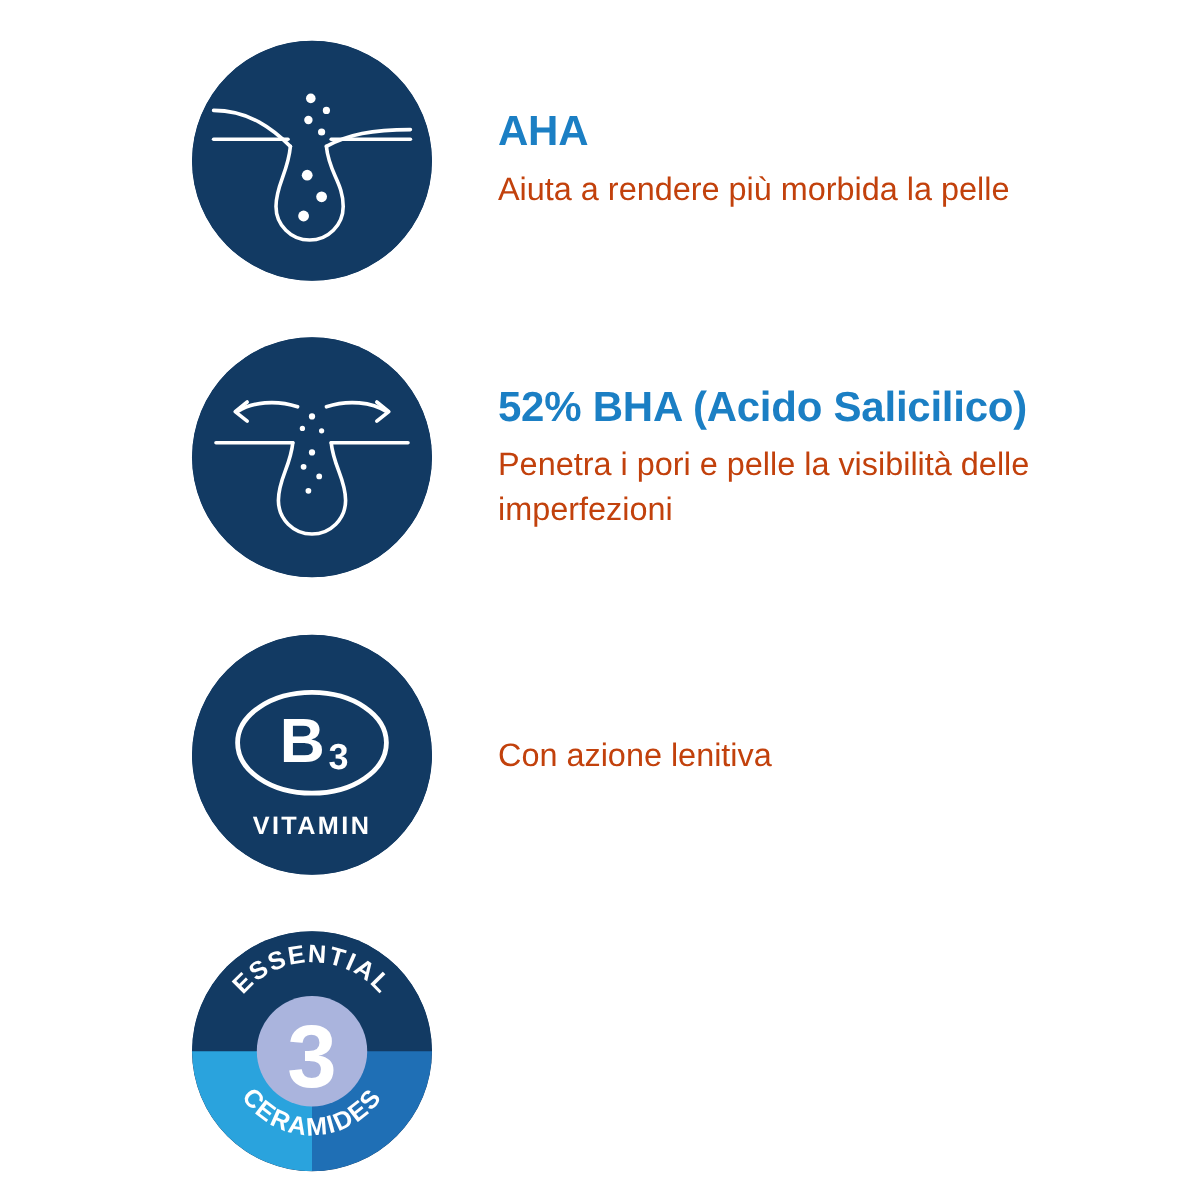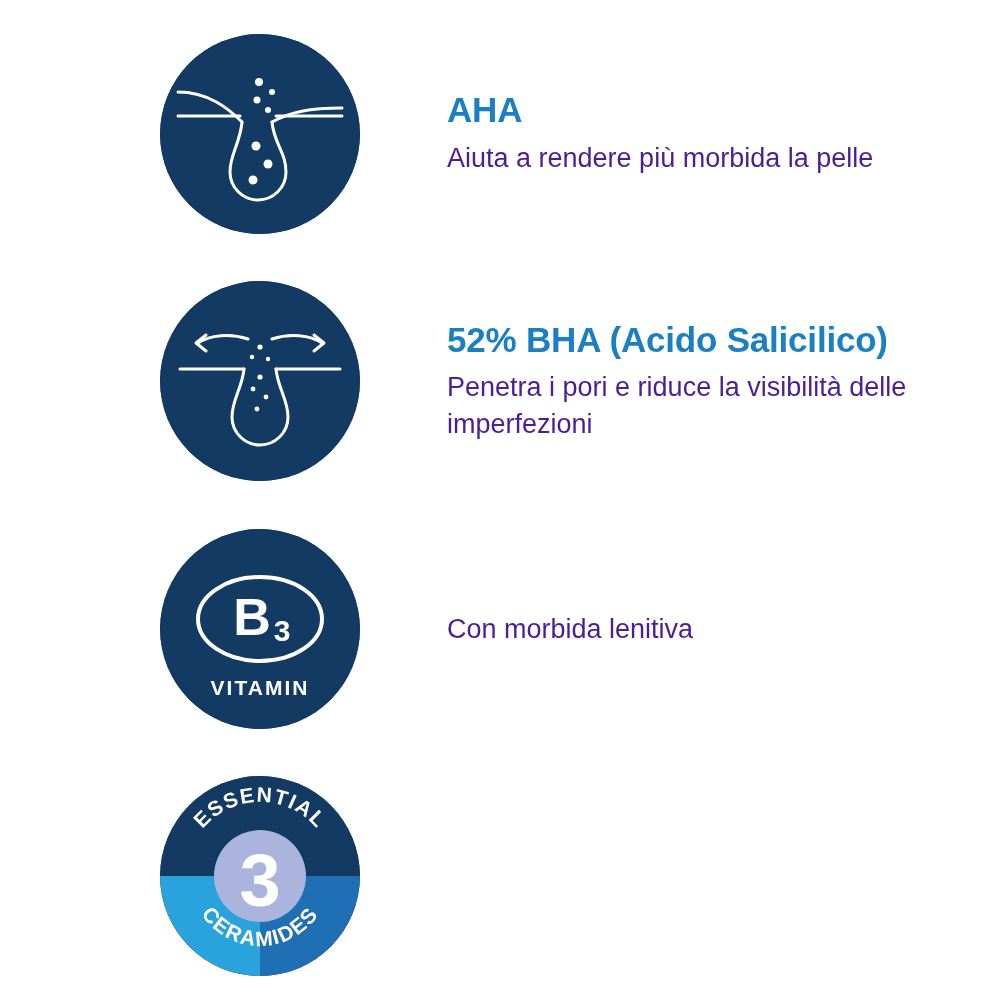--- a/index.html
+++ b/index.html
@@ -34,32 +34,31 @@
   .icon-circle {
     width: 200px;
     height: 200px;
     border-radius: 50%;
     background: #123a63;
     display: block;
   }
   .text-wrap {
     padding-left: 55px;
     max-width: 560px;
-    margin-left: 32px;
   }
   .feature-title {
     color: #1b7fc4;
     font-size: 35px;
     font-weight: bold;
     line-height: 1.1;
     margin: 0 0 10px 0;
     letter-spacing: -0.2px;
   }
   .feature-desc {
-    color: #4c1d95;
+    color: #c2410c;
     font-size: 27px;
     line-height: 1.35;
     margin: 0;
     font-weight: normal;
   }
   svg { display: block; }
 </style>
 </head>
 <body>
 
@@ -119,36 +118,36 @@
           <circle cx="108" cy="78" r="2.2"></circle>
           <circle cx="100" cy="96" r="2.6"></circle>
           <circle cx="93" cy="108" r="2.4"></circle>
           <circle cx="106" cy="116" r="2.4"></circle>
           <circle cx="97" cy="128" r="2.4"></circle>
         </g>
       </svg>
     </div>
     <div class="text-wrap">
       <p class="feature-title">52% BHA (Acido Salicilico)</p>
-      <p class="feature-desc">Penetra i pori e riduce la visibilità delle imperfezioni</p>
+      <p class="feature-desc">Penetra i pori e pelle la visibilità delle imperfezioni</p>
     </div>
   </div>
 
   <div class="feature-row">
     <div class="icon-wrap">
       <svg class="icon-circle" viewBox="0 0 200 200">
         <circle cx="100" cy="100" r="100" fill="#123a63"></circle>
         <ellipse cx="100" cy="90" rx="62" ry="42" fill="none" stroke="#ffffff" stroke-width="4"></ellipse>
         <text x="92" y="106" fill="#ffffff" font-family="'Liberation Sans', sans-serif" font-size="52" font-weight="bold" text-anchor="middle">B</text>
         <text x="122" y="112" fill="#ffffff" font-family="'Liberation Sans', sans-serif" font-size="30" font-weight="bold" text-anchor="middle">3</text>
         <text x="100" y="166" fill="#ffffff" font-family="'Liberation Sans', sans-serif" font-size="21" font-weight="bold" letter-spacing="2" text-anchor="middle">VITAMIN</text>
       </svg>
     </div>
     <div class="text-wrap">
-      <p class="feature-desc">Con morbida lenitiva</p>
+      <p class="feature-desc">Con azione lenitiva</p>
     </div>
   </div>
 
   <div class="feature-row">
     <div class="icon-wrap">
       <svg class="icon-circle" viewBox="0 0 200 200">
         <defs>
           <path id="arcTop" d="M 26 100 A 74 74 0 0 1 174 100"></path>
           <path id="arcBottom" d="M 30 100 A 70 70 0 0 0 170 100"></path>
         </defs>

